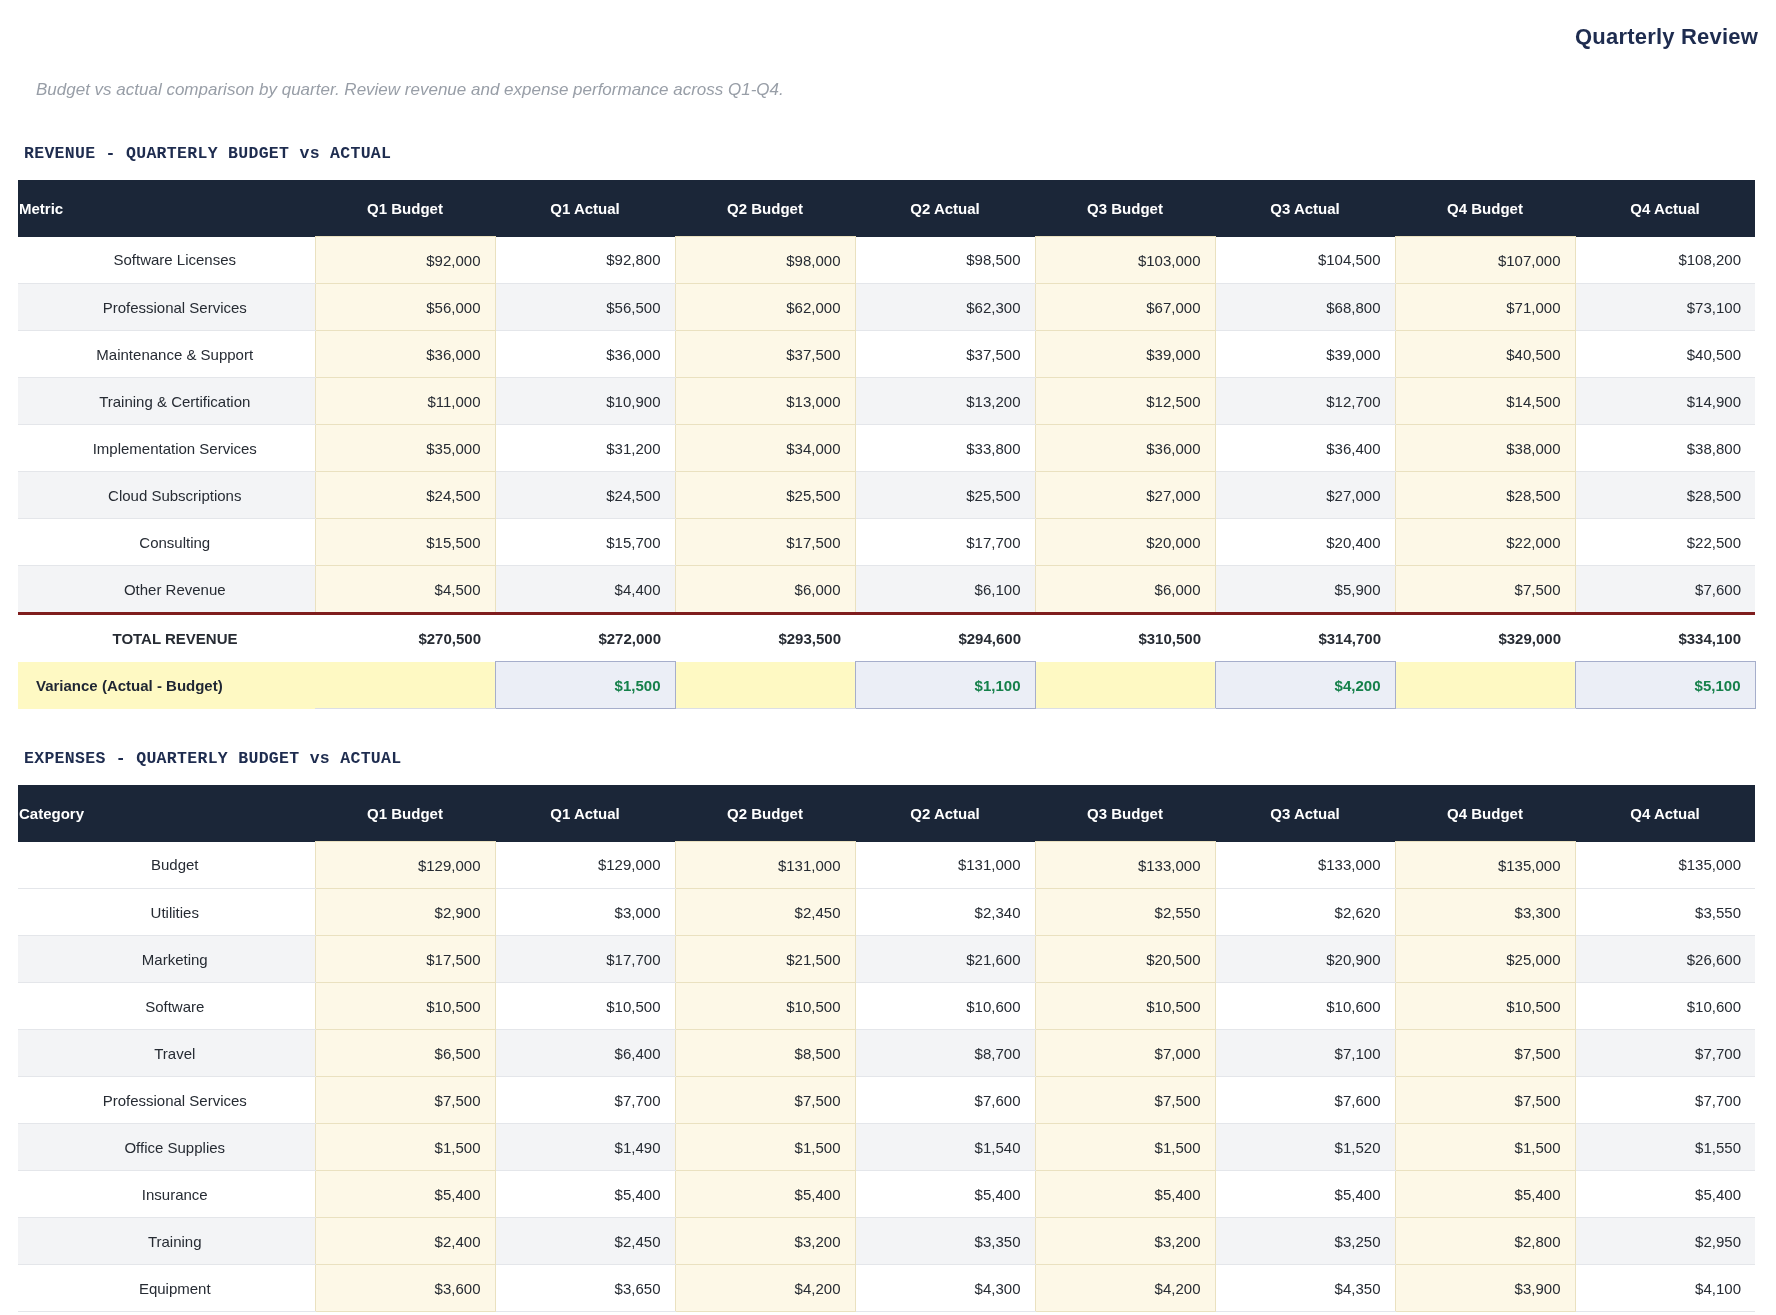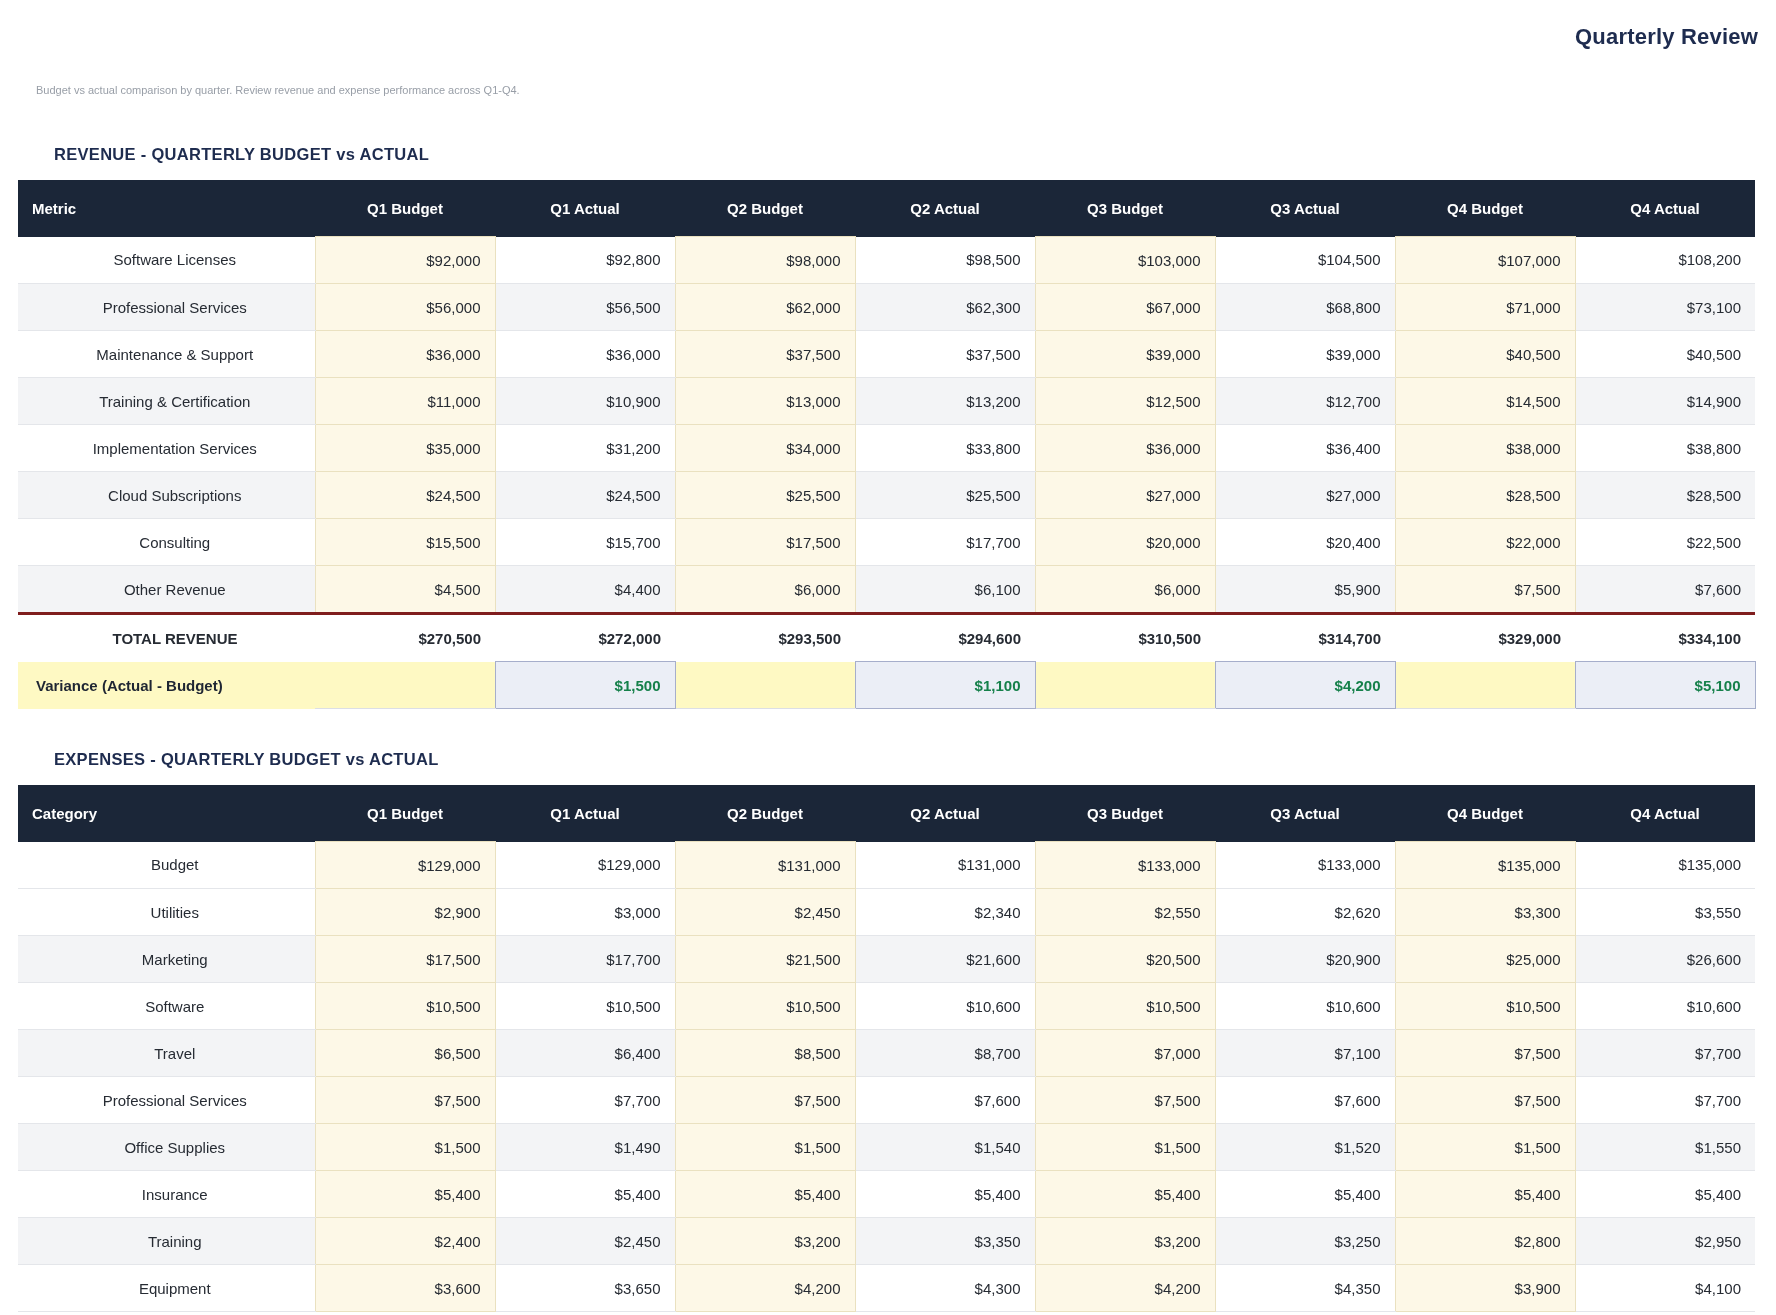--- a/index.html
+++ b/index.html
@@ -13,43 +13,45 @@
 
   h1.page-title {
     margin:8px 0 0 18px;
     font-size:22px; line-height:38px; font-weight:700;
     color:var(--heading-text,#1e2c4f);
     letter-spacing:.2px;
     text-align:right;
   }
   p.page-subtitle {
     margin:26px 0 0 18px;
-    font-size:11px; line-height:16px;
+    font-size:17px; line-height:16px;
+    font-style:italic;
     color:#989ea7;
   }
   h2.section-title {
-    margin:46px 0 16px 36px;
+    margin:46px 0 16px 6px;
     font-size:16.5px; line-height:20px; font-weight:700;
     color:var(--heading-text,#1e2c4f);
     letter-spacing:.3px;
+    font-family:Liberation Mono, monospace;
   }
   h2.section-title.second { margin-top:40px; }
 
   table.data-table {
     border-collapse:collapse;
     table-layout:fixed;
     width:1737px;
   }
   th {
     height:54px;
     background:var(--navy-header,#1b2638);
     color:#ffffff;
     font-size:15px; font-weight:700;
   }
-  th.label-col { text-align:left; padding-left:14px; }
+  th.label-col { text-align:left; padding-left:1px; }
   th.num-col   { text-align:center; }
 
   td { height:44px; font-size:15px; color:#262b33; }
   td.label-cell {
     text-align:center; padding-left:18px;
     border-bottom:1px solid #e4e6ea;
   }
   td.num { text-align:right; padding-right:14px; font-variant-numeric:tabular-nums; }
   td.actual { border-bottom:1px solid #e4e6ea; }
   td.budget {

